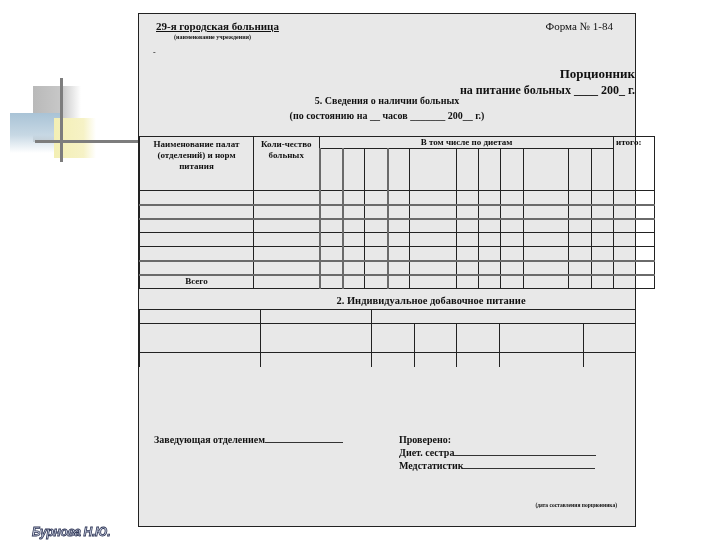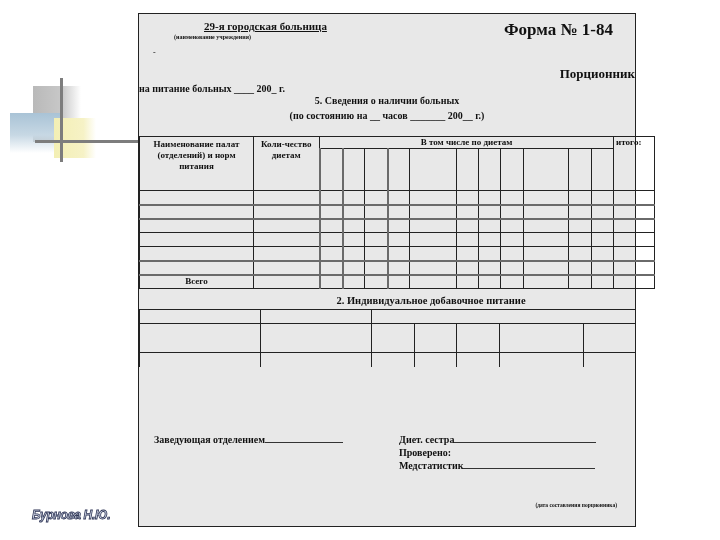--- a/index.html
+++ b/index.html
@@ -14,39 +14,39 @@
   .deco-gray { left: 33px; top: 86px; width: 48px; height: 56px;
     background: linear-gradient(90deg, #b9b9b9 0%, #c8c8c8 60%, rgba(220,220,220,0) 100%); }
   .deco-blue { left: 10px; top: 113px; width: 50px; height: 40px;
     background: linear-gradient(180deg, #a9c3d6 0%, #c7d8e4 55%, rgba(255,255,255,0) 100%); }
   .deco-yellow { left: 54px; top: 118px; width: 42px; height: 40px;
     background: linear-gradient(90deg, #f3efb4 0%, #f6f2c6 70%, rgba(255,255,255,0) 100%); }
   .deco-vline { left: 60px; top: 78px; width: 3px; height: 84px; background: #7d7d7d; }
   .deco-hline { left: 35px; top: 140px; width: 104px; height: 3px; background: #7d7d7d; }
 
   .author {
-    position: absolute; left: 32px; top: 508px;
+    position: absolute; left: 32px; top: 525px;
     font-family: "Liberation Sans", sans-serif; font-size: 12px; font-weight: bold;
     font-style: italic; color: #cfd6e6;
     -webkit-text-stroke: 0.8px #2c3354;
     letter-spacing: -0.3px;
   }
 
   
   .doc {
     position: absolute; left: 138px; top: 13px; width: 498px; height: 514px;
     background: #e8e8e8; border: 1px solid #222; box-sizing: border-box;
   }
   .abs { position: absolute; }
-  .hosp { left: 17px; top: 6px; font-size: 11px; font-weight: bold; text-decoration: underline; margin-left: 48px; }
+  .hosp { left: 17px; top: 6px; font-size: 11px; font-weight: bold; text-decoration: underline; }
   .hosp-cap { left: 35px; top: 20px; font-size: 6px; font-weight: bold; }
   .dot { left: 14px; top: 34px; font-size: 8px; }
-  .form-no { right: 22px; top: 6px; font-size: 17px; font-weight: bold; }
+  .form-no { right: 22px; top: 6px; font-size: 11px; font-weight: normal; }
   .title { left: 0; width: 100%; top: 52px; text-align: right; font-size: 13px; font-weight: bold; }
-  .sub1 { left: 0; width: 100%; top: 69px; text-align: left; font-size: 10px; font-weight: bold; }
+  .sub1 { left: 0; width: 100%; top: 69px; text-align: right; font-size: 12px; font-weight: bold; }
   .sub2 { left: 0; width: 100%; top: 81px; text-align: center; font-size: 10px; font-weight: bold; }
   .sub3 { left: 0; width: 100%; top: 96px; text-align: center; font-size: 10px; font-weight: bold; }
 
   table.t { border-collapse: collapse; position: absolute; table-layout: fixed; }
   table.t td { border: 1px solid #222; padding: 0; font-size: 9px; font-weight: bold;
     text-align: center; vertical-align: top; line-height: 11px; }
   table.t1 { left: 0px; top: 122px; width: 495px; }
   table.t1 tr.row-a td { border-top: 2px solid #6a6a6a; }
   table.t1 td.thick { border-left: 2px solid #6a6a6a; }
   .sec2 { left: 0; width: 100%; top: 281px; text-align: center; font-size: 10.5px; font-weight: bold; padding-left: 44px; }
@@ -95,21 +95,21 @@
         <col style="width:23px">
       <col style="width:45px">
         <col style="width:23px">
         <col style="width:22px">
         <col style="width:0px">
       <col style="width:41px">
     </colgroup>
     <tbody>
         <tr style="height:12px">
       <td rowspan="2" style="padding-top:2px">Наименование палат (отделений) и норм питания</td>
-      <td rowspan="2" style="padding-top:2px">Коли-чество диетам</td>
+      <td rowspan="2" style="padding-top:2px">Коли-чество больных</td>
       <td colspan="12">В том числе по диетам</td>
       <td rowspan="2" style="text-align:left;padding-left:2px">итого:</td>
     </tr>
     <tr style="height:42px">
       <td class="thick"></td>
           <td class="thick"></td>
       <td></td>
           <td class="thick"></td>
       <td></td>
           <td></td>
@@ -279,18 +279,18 @@
           <td></td>
     </tr>
   </tbody>
     </table>
 
   <div class="abs sig sig-left">
     <div><span>Заведующая отделением</span><span class="line" style="width:78px"></span></div>
   </div>
 
   <div class="abs sig sig-right">
+    <div>Проверено:</div>
     <div><span>Диет. сестра</span><span class="line" style="width:142px"></span></div>
-    <div>Проверено:</div>
     <div><span>Медстатистик</span><span class="line" style="width:132px"></span></div>
   </div>
   <div class="abs sig-cap">(дата составления порционника)</div>
 </div>
 
 </body></html>

